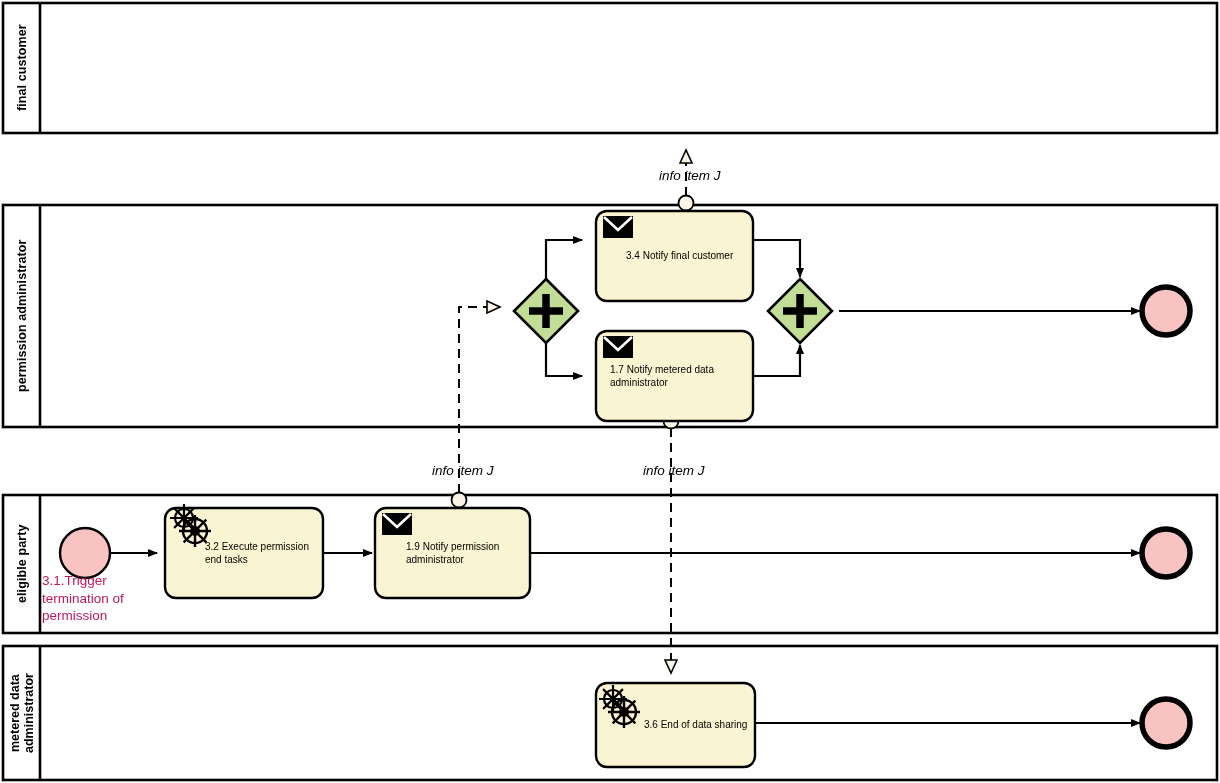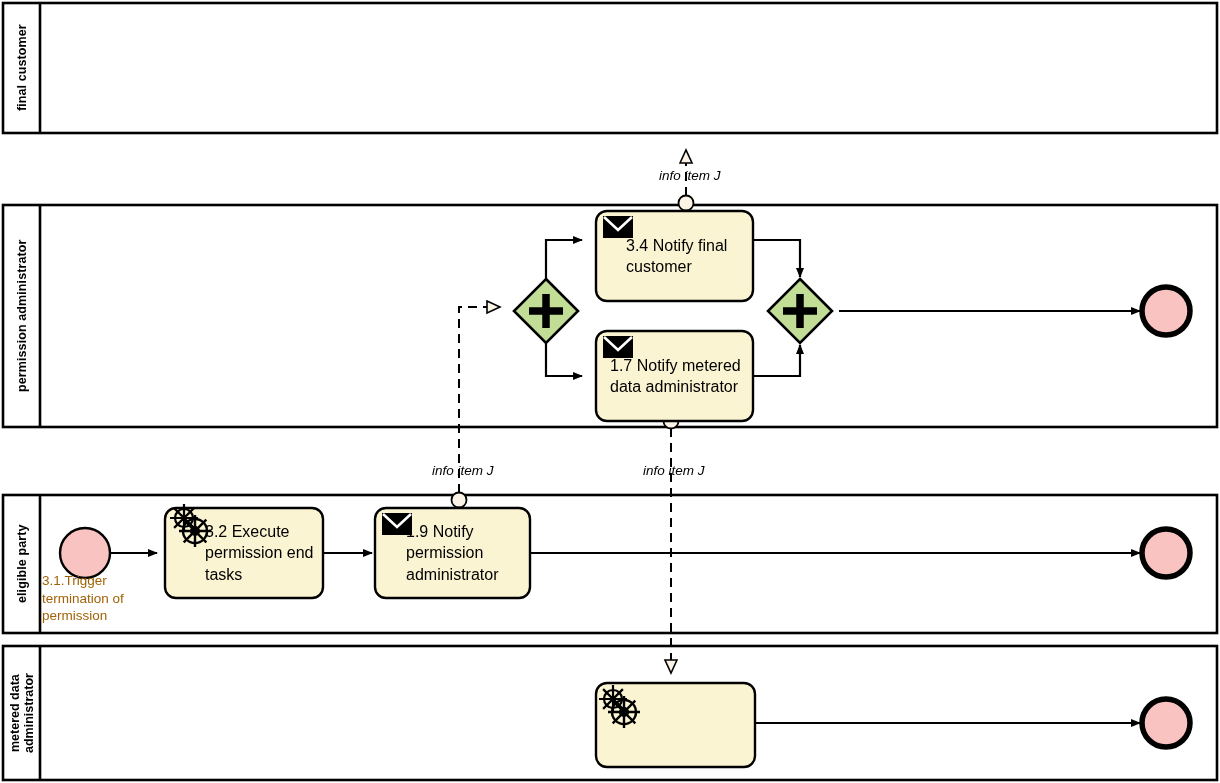--- a/index.html
+++ b/index.html
@@ -33,32 +33,32 @@
     transform: rotate(180deg);
     text-align: center;
     display: flex;
     align-items: center;
     justify-content: center;
     line-height: 1.12;
     letter-spacing: 0.1px;
   }
   .task-label {
     position: absolute;
-    font-size: 16px;
+    font-size: 10px;
     color: #000000;
     line-height: 1.32;
     display: flex;
     align-items: center;
     justify-content: flex-start;
     pointer-events: none;
   }
   .free-label {
     position: absolute;
     font-size: 13.5px;
-    color: #a16207;
+    color: #be185d;
     line-height: 1.3;
   }
   .flow-label {
     position: absolute;
     font-size: 13.5px;
     color: #000000;
     line-height: 1.2;
     white-space: nowrap;
     font-style: italic;
   }
@@ -192,20 +192,21 @@
   <div class="lane-label" style="left:4px; top:646px; width:36px; height:134px; letter-spacing:0;">metered data administrator</div>
 
   <div class="task-label" style="left:205px; top:508px; width:112px; height:90px;">3.2 Execute permission end tasks</div>
 
   <div class="task-label" style="left:406px; top:508px; width:118px; height:90px;">1.9 Notify permission administrator</div>
 
   <div class="task-label" style="left:626px; top:211px; width:118px; height:90px;">3.4 Notify final customer</div>
 
   <div class="task-label" style="left:610px; top:331px; width:138px; height:90px;">1.7 Notify metered data administrator</div>
 
+  <div class="task-label" style="left:644px; top:683px; width:106px; height:84px;">3.6 End of data sharing</div>
 
   <div class="free-label" style="left:42px; top:572px; width:125px;">3.1.Trigger termination of permission</div>
 
   <div class="flow-label" style="left:659px; top:168px;">info item J</div>
 
   <div class="flow-label" style="left:432px; top:463px;">info item J</div>
 
   <div class="flow-label" style="left:643px; top:463px;">info item J</div>
 
 </div>

